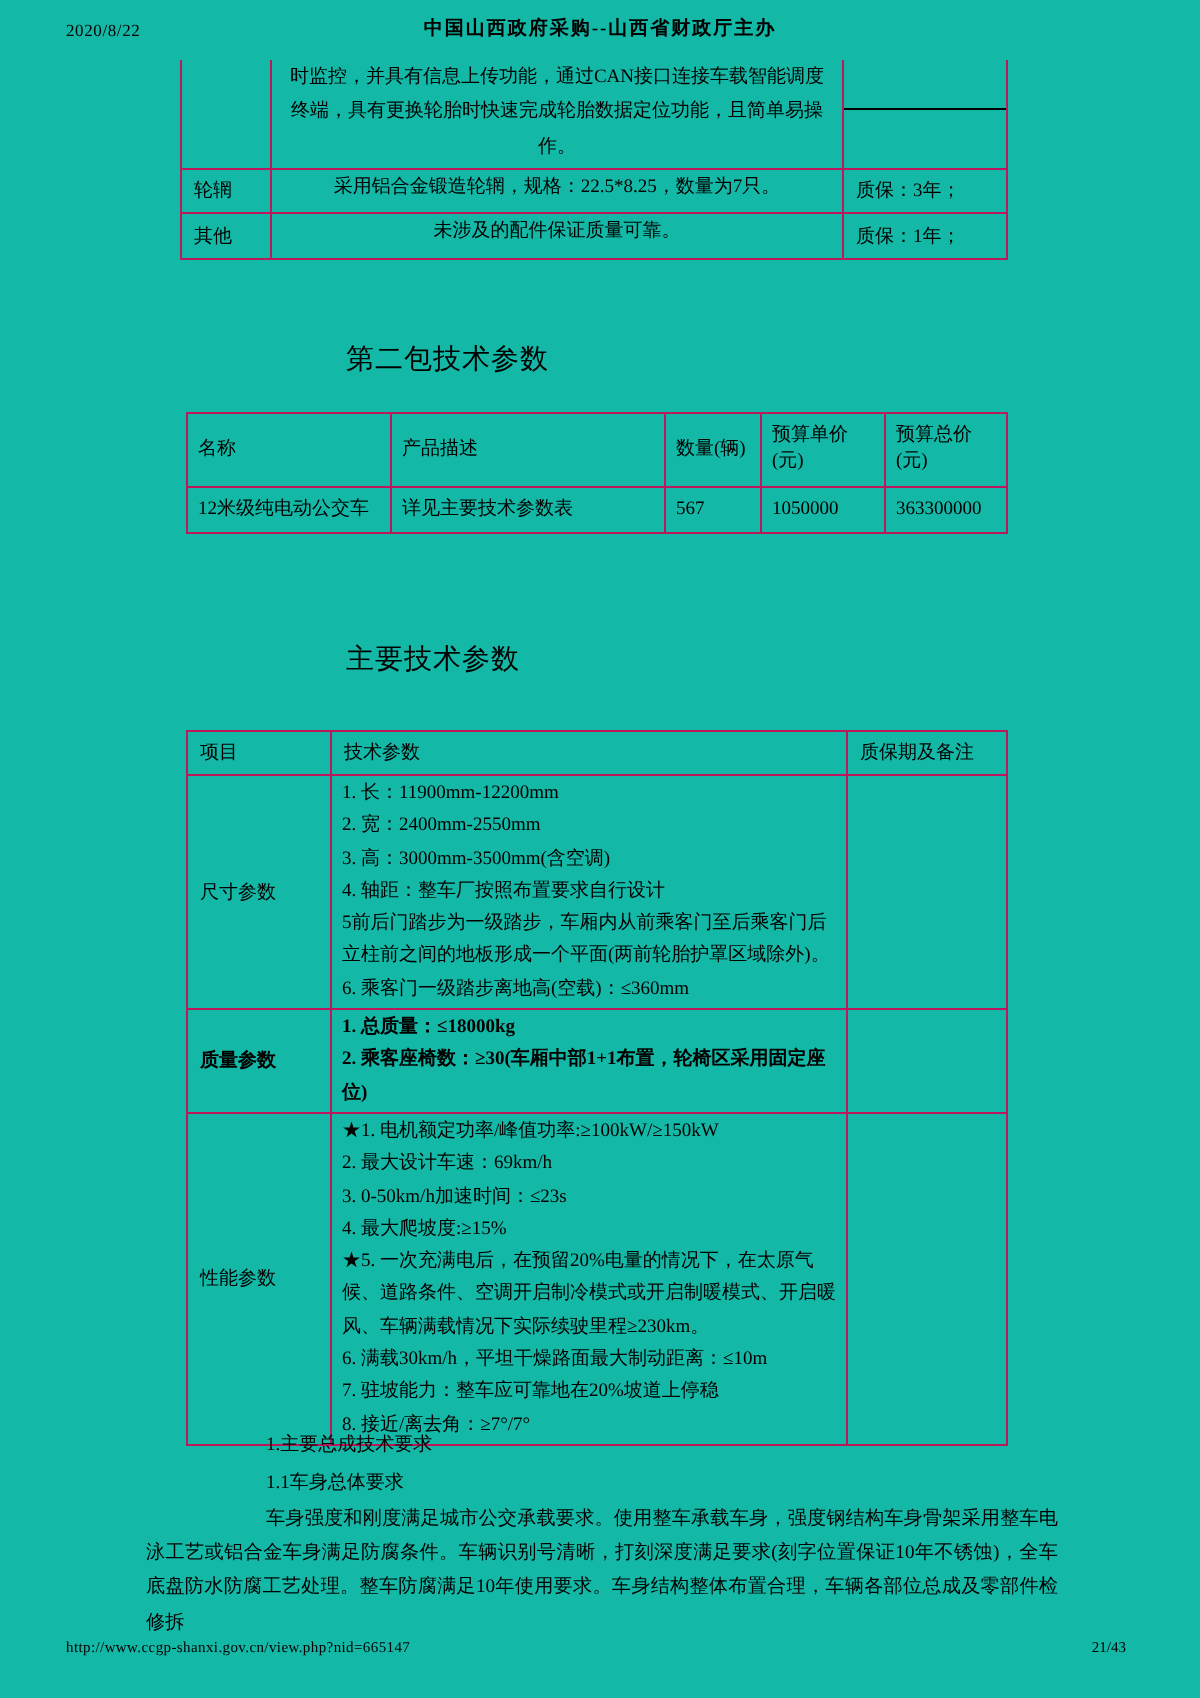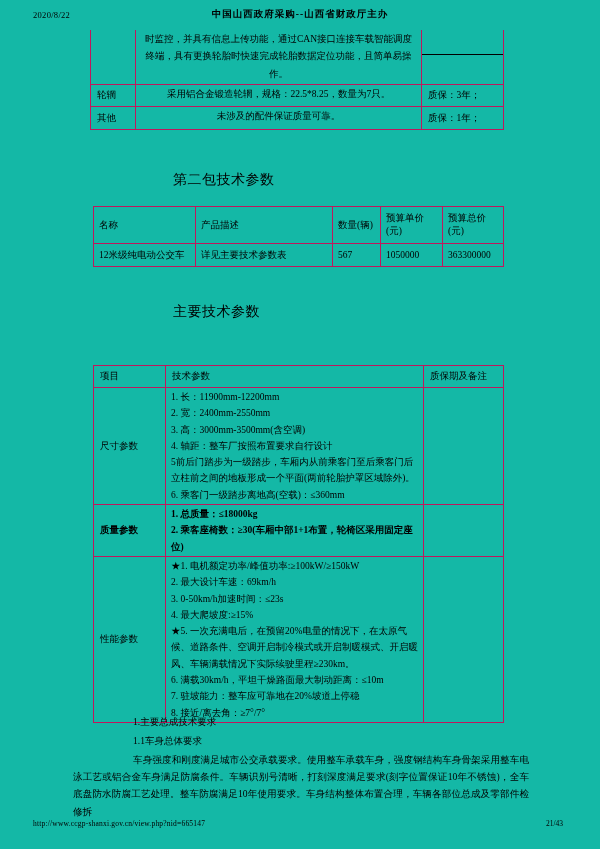--- a/index.html
+++ b/index.html
@@ -110,21 +110,21 @@
     <tr class="drow">
       <td>12米级纯电动公交车</td>
       <td>详见主要技术参数表</td>
       <td>567</td>
       <td>1050000</td>
       <td>363300000</td>
     </tr>
   </tbody>
     </table>
 
-  <div class="h2" style="top:303px">主要技术参数</div>
+  <div class="h2" style="top:321px">主要技术参数</div>
 
   <table class="t t3">
     <colgroup>
         <col style="width:72px">
         <col style="width:258px">
         <col style="width:80px">
       </colgroup>
     <tbody>
         <tr class="hrow">
       <td>项目</td>

